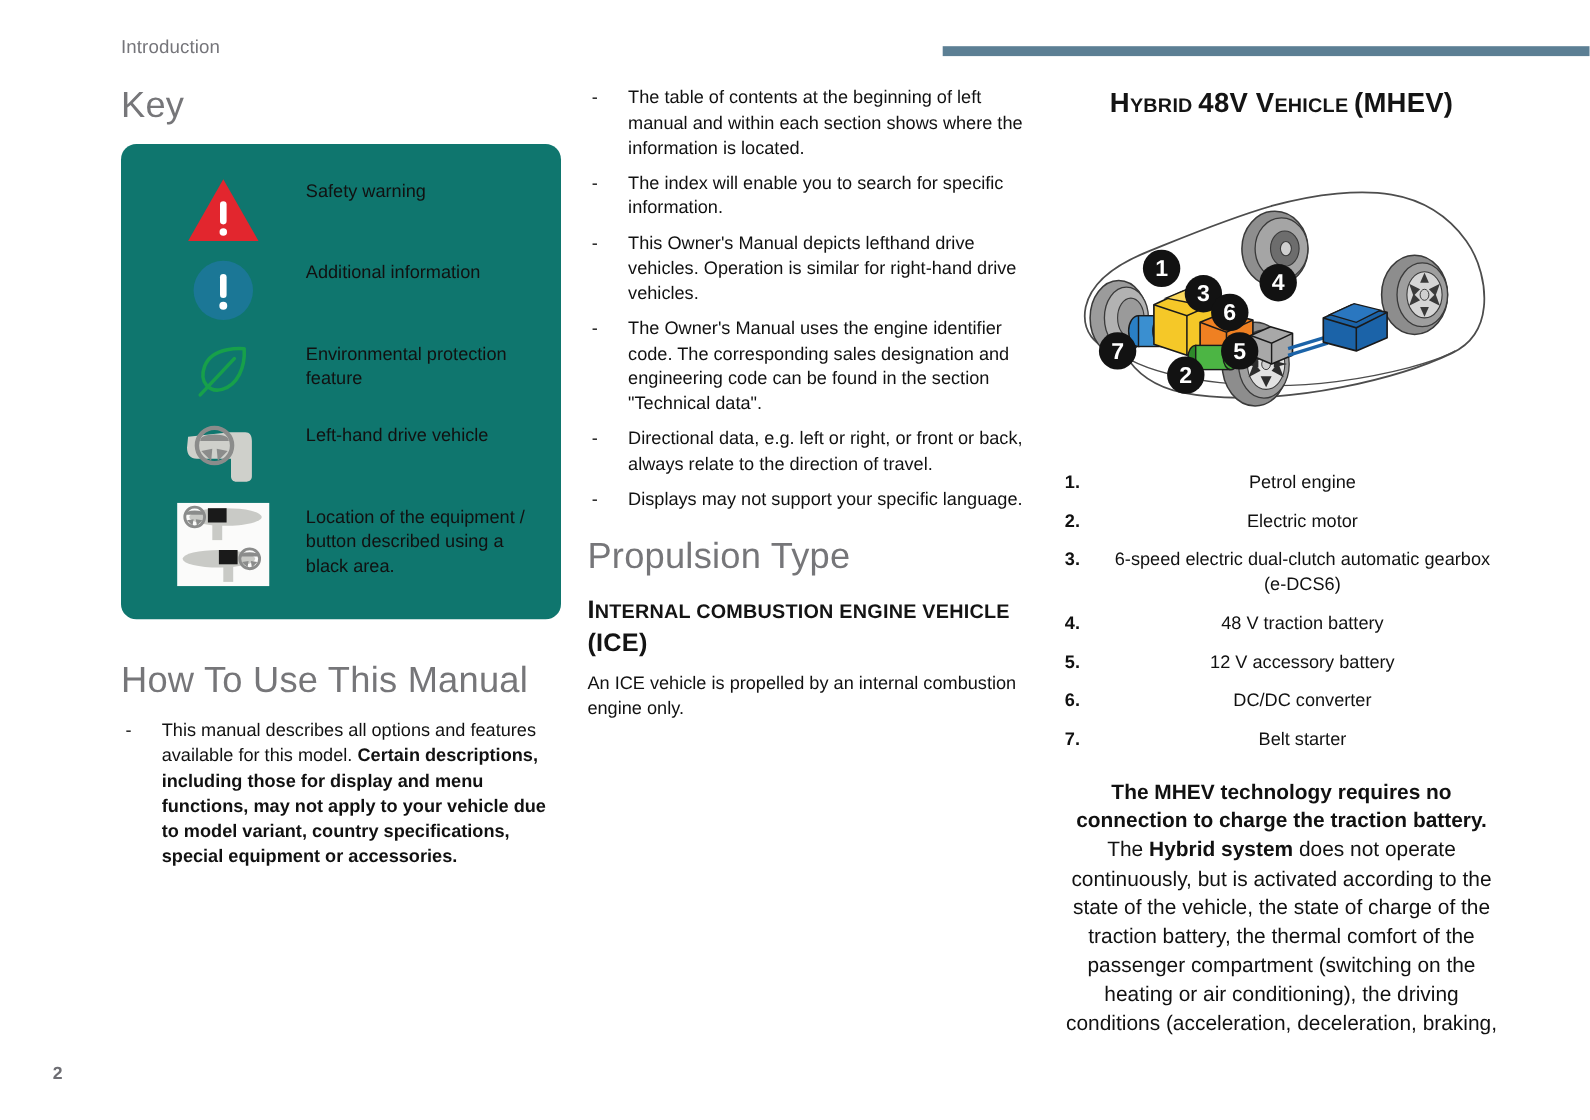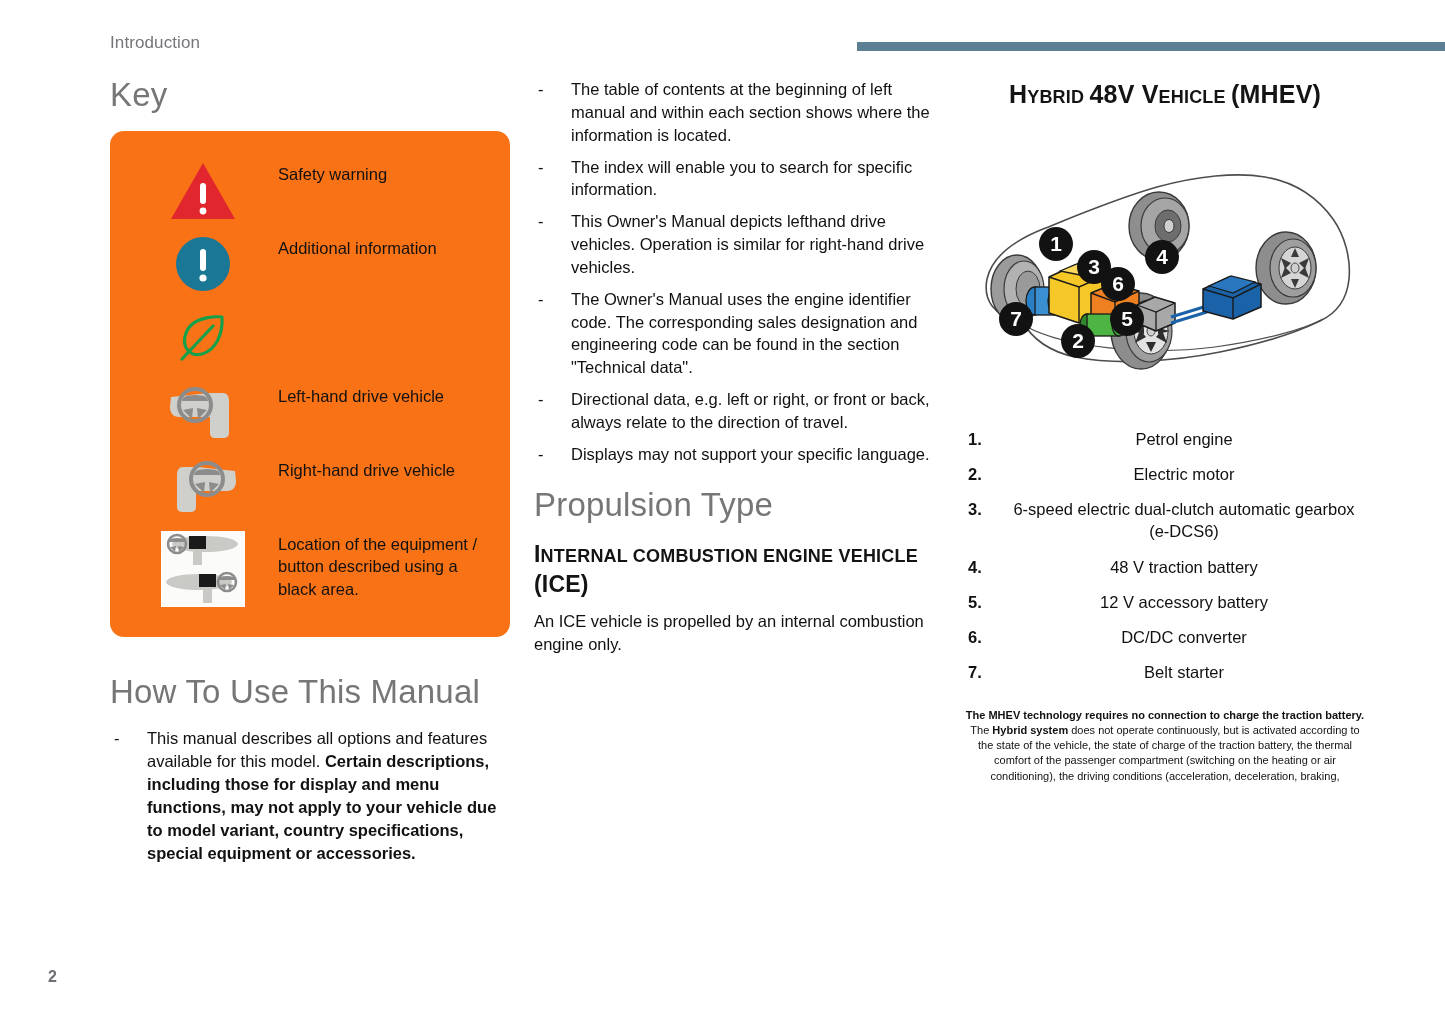--- a/index.html
+++ b/index.html
@@ -68,21 +68,21 @@
     font-weight: bold;
     color: #141414;
     line-height: 1.30;
     letter-spacing: .2px;
   }
   h2.smallcaps .sc { font-size: 18px; }
 
   
   #key-box {
     position: relative;
-    background: #f97316;
+    background: #0f766e;
     border-radius: 14px;
     width: 400px;
     padding: 26px 0 30px 0;
     box-sizing: border-box;
   }
   .key-row {
     display: flex;
     align-items: flex-start;
     min-height: 74px;
     padding: 0 14px 0 18px;
@@ -155,21 +155,21 @@
 
   
   #diagram-wrap {
     width: 400px;
     height: 265px;
     margin: 30px 0 22px 0;
     position: relative;
   }
   #mhev-note {
     margin-top: 24px;
-    font-size: 11px;
+    font-size: 19px;
     line-height: 1.385;
     color: #111111;
   }
   #mhev-note b { font-weight: bold; }
 </style>
 </head>
 <body>
 
 <div id="header-rule"></div>
 <div id="breadcrumb">Introduction</div>
@@ -203,49 +203,36 @@
       <div class="key-label">Additional information</div>
     </div>
 
     <div class="key-row">
       <div class="key-icon">
         <svg width="56" height="56" viewBox="0 0 56 56" aria-hidden="true">
           <path d="M47 8 C47 8 18 5 11 24 C5.5 39 16 48 27 45 C41 41 48 25 47 8 Z" fill="none" stroke="#17a04a" stroke-width="3.2" stroke-linejoin="round"></path>
           <path d="M7 50 L38 17" fill="none" stroke="#17a04a" stroke-width="3.2" stroke-linecap="round"></path>
         </svg>
       </div>
+      <div class="key-label">Environmental protection feature</div>
     </div>
 
     <div class="key-row">
       <div class="key-icon">
         <svg width="76" height="62" viewBox="0 0 76 62" aria-hidden="true">
           <path d="M6 14 L44 10 L58 10 C62 10 64 13 64 18 L64 50 C64 53 62 55 58 55 L50 55 C47 55 45 53 45 50 L45 34 L14 34 C8 34 5 30 5 24 Z" fill="#cfd0cb"></path>
           <circle cx="30" cy="22" r="16" fill="none" stroke="#8b8c8b" stroke-width="4"></circle>
           <path d="M17 18 L43 18 Q43 12 30 12 Q17 12 17 18 Z" fill="#8b8c8b"></path>
           <path d="M18 27 L28 25 L27 36 Z" fill="#8b8c8b"></path>
           <path d="M42 27 L32 25 L33 36 Z" fill="#8b8c8b"></path>
         </svg>
       </div>
       <div class="key-label">Left-hand drive vehicle</div>
     </div>
 
-    <div class="key-row">
-      <div class="key-icon">
-        <svg width="76" height="62" viewBox="0 0 76 62" aria-hidden="true">
-          <g transform="translate(76,0) scale(-1,1)">
-            <path d="M6 14 L44 10 L58 10 C62 10 64 13 64 18 L64 50 C64 53 62 55 58 55 L50 55 C47 55 45 53 45 50 L45 34 L14 34 C8 34 5 30 5 24 Z" fill="#cfd0cb"></path>
-          </g>
-          <circle cx="42" cy="22" r="16" fill="none" stroke="#8b8c8b" stroke-width="4"></circle>
-          <path d="M29 18 L55 18 Q55 12 42 12 Q29 12 29 18 Z" fill="#8b8c8b"></path>
-          <path d="M30 27 L40 25 L39 36 Z" fill="#8b8c8b"></path>
-          <path d="M54 27 L44 25 L45 36 Z" fill="#8b8c8b"></path>
-        </svg>
-      </div>
-      <div class="key-label">Right-hand drive vehicle</div>
-    </div>
 
     <div class="key-row">
       <div class="key-icon">
         <svg width="84" height="76" viewBox="0 0 84 76" aria-hidden="true">
           <rect x="0" y="0" width="84" height="76" fill="#fbfbfa"></rect>
 
           <g>
             <ellipse cx="44" cy="13" rx="33" ry="8" fill="#c9cac6"></ellipse>
             <rect x="32" y="18" width="9" height="16" fill="#c9cac6"></rect>
             <circle cx="16" cy="13" r="9" fill="none" stroke="#8b8c8b" stroke-width="2.6"></circle>

